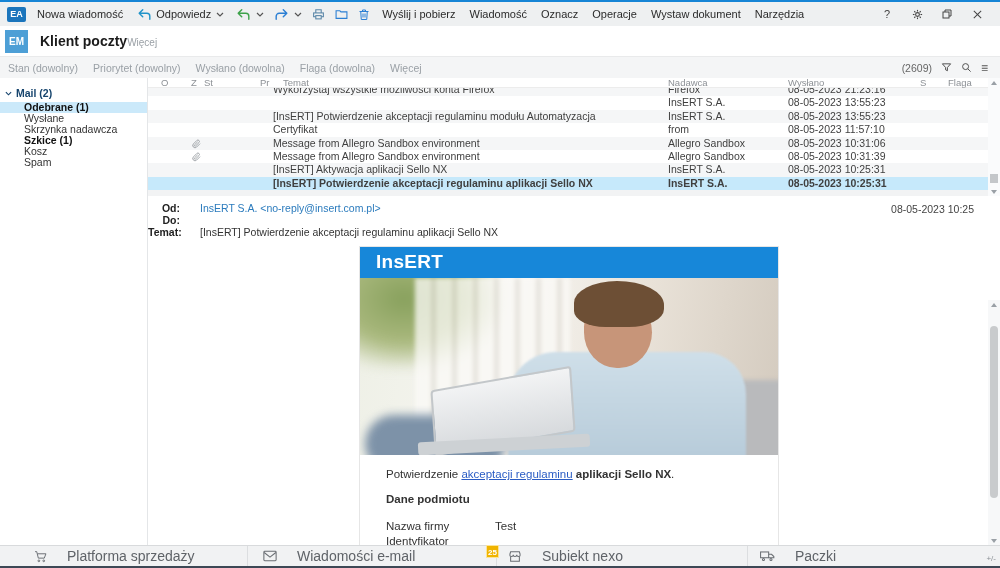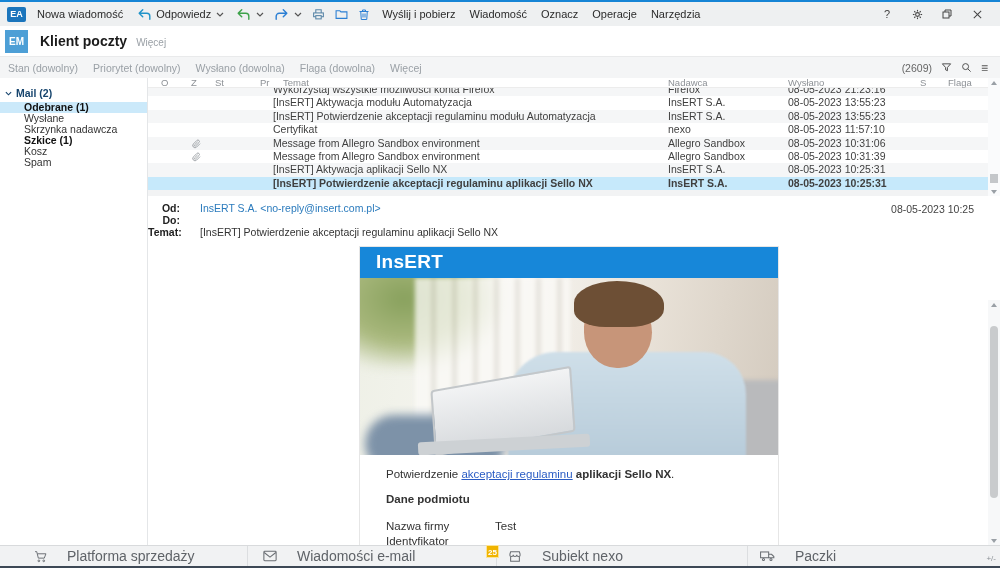--- a/index.html
+++ b/index.html
@@ -13,21 +13,21 @@
   .ea { width:19px; height:15px; background:#1b75bc; color:#fff; font-weight:bold; font-size:9px; display:flex; align-items:center; justify-content:center; border-radius:2px; margin:0 4px 0 1px; flex:none; }
   .tbtn { display:inline-flex; align-items:center; gap:4px; padding:0 7px; height:24px; color:#2b2b2b; font-size:11px; cursor:default; flex:none; }
   .tbtn.icononly { padding:0 5px; }
   .chev { margin-left:1px; }
   .winbtns { margin-left:auto; display:flex; align-items:center; gap:16px; padding-right:10px; color:#444; }
   .winbtns .wb { display:flex; align-items:center; justify-content:center; width:14px; height:14px; font-size:11px; color:#444; }
 
   
   .modulebar { position:absolute; top:26px; left:0; width:100%; height:30px; background:#fff; display:flex; align-items:center; padding:0 5px; }
   .emtab { width:23px; height:23px; background:#4d9fd6; color:#fff; font-weight:bold; font-size:10px; display:flex; align-items:center; justify-content:center; margin-right:12px; flex:none; }
-  .mtitle { font-size:14px; font-weight:bold; color:#1b1b1b; margin-right:9px; }
+  .mtitle { font-size:14px; font-weight:bold; color:#1b1b1b; }
   .mmore { font-size:10px; color:#9aa0a6; padding-top:2px; }
 
   
   .filterbar { position:absolute; top:56px; left:0; width:100%; height:22px; background:#f4f5f6; border-top:1px solid #e9eaeb; display:flex; align-items:center; padding:0 8px; color:#9aa0a6; font-size:10.5px; }
   .fitem { margin-right:15px; cursor:default; }
   .fright { margin-left:auto; display:flex; align-items:center; gap:9px; color:#666; padding-right:4px; }
   .hamb { font-size:12px; color:#555; }
 
   
   .sidebar { position:absolute; top:78px; left:0; width:148px; bottom:23px; background:#fff; border-right:1px solid #e4e6e8; }
@@ -160,20 +160,23 @@
   <span class="tbtn">
       <span>Wiadomość</span>
     </span>
   <span class="tbtn">
       <span>Oznacz</span>
     </span>
   <span class="tbtn">
       <span>Operacje</span>
     </span>
   <span class="tbtn">
+      <span>Wystaw dokument</span>
+    </span>
+  <span class="tbtn">
       <span>Narzędzia</span>
     </span>
   <span class="winbtns">
     <span class="wb">?</span>
     <span class="wb">
       <svg width="13" height="13" viewBox="0 0 24 24">
           <circle cx="12" cy="12" r="3.5" fill="none" stroke="#444" stroke-width="2"></circle>
           <g stroke="#444" stroke-width="2">
             <line x1="17.5" y1="12" x2="20.5" y2="12"></line>
             <line x1="3.5" y1="12" x2="6.5" y2="12"></line>
@@ -238,48 +241,47 @@
   <div class="sb-item">Skrzynka nadawcza</div>
   <div class="sb-item bold">Szkice (1)</div>
   <div class="sb-item">Kosz</div>
   <div class="sb-item">Spam</div>
 </div>
 
 <div class="maillist">
   <div class="ml-head">
     <span style="left:13px">O</span>
     <span style="left:43px">Z</span>
-    <span style="left:67px">St</span>
+    <span style="left:56px">St</span>
     <span style="left:112px">Pr</span>
     <span style="left:135px">Temat</span>
     <span style="left:520px">Nadawca</span>
     <span style="left:640px">Wysłano</span>
     <span style="left:772px">S</span>
     <span style="left:800px">Flaga</span>
   </div>
   <div class="ml-rows">
     <div class="ml-inner">
       <div class="mrow">
         <span class="subj">Wykorzystaj wszystkie możliwości konta Firefox</span>
           <span class="sndr">Firefox</span>
           <span class="sent">08-05-2023 21:23:16</span>
       </div>
       <div class="mrow">
-        <span class="subj">[InsERT] Aktywacja modułu Automatyzacja</span>
           <span class="sndr">InsERT S.A.</span>
           <span class="sent">08-05-2023 13:55:23</span>
       </div>
       <div class="mrow">
         <span class="subj">[InsERT] Potwierdzenie akceptacji regulaminu modułu Automatyzacja</span>
           <span class="sndr">InsERT S.A.</span>
           <span class="sent">08-05-2023 13:55:23</span>
       </div>
       <div class="mrow">
         <span class="subj">Certyfikat</span>
-          <span class="sndr">nexo</span>
+          <span class="sndr">from</span>
           <span class="sent">08-05-2023 11:57:10</span>
       </div>
       <div class="mrow">
         <span class="clip">
             <svg width="9" height="10" viewBox="0 0 24 24">
               <path d="M21.44 11.05l-9.19 9.19a6 6 0 0 1-8.49-8.49l9.19-9.19a4 4 0 1 1 5.66 5.66l-9.2 9.19a2 2 0 0 1-2.83-2.83l8.49-8.48" fill="none" stroke="#8a8f94" stroke-width="2"></path>
             </svg>
           </span>
         <span class="subj">Message from Allegro Sandbox environment</span>
           <span class="sndr">Allegro Sandbox</span>

